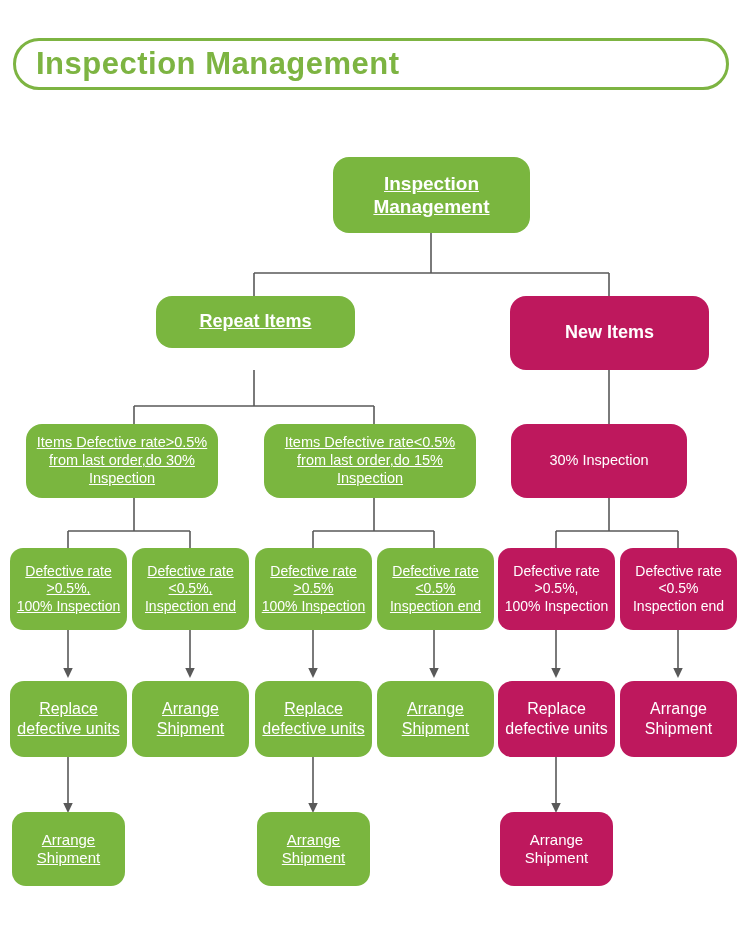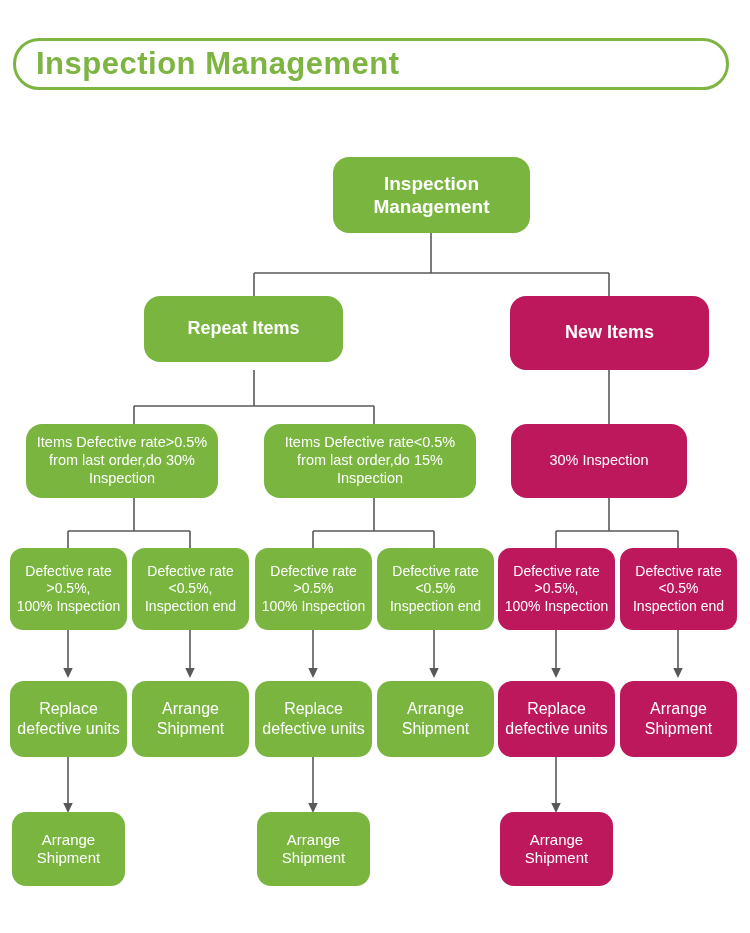--- a/index.html
+++ b/index.html
@@ -64,21 +64,21 @@
     align-items: center;
     justify-content: center;
     text-align: center;
     color: #ffffff;
     border-radius: 14px;
     line-height: 1.22;
     padding: 2px 4px;
     white-space: pre-line;
     z-index: 2;
   }
-  .node.green { background: #7ab63f; }
+  .node.green { background: #7ab63f; text-decoration: underline; }
   .node.gray  { background: #be185d; }
 
   .node.lvl-root {
     font-size: 19px;
     font-weight: bold;
     border-radius: 16px;
   }
   .node.lvl-branch {
     font-size: 18px;
     font-weight: bold;
@@ -161,21 +161,21 @@
 
       <path d="M68,757 L68,808"></path>
       <path d="M313,757 L313,808"></path>
       <path d="M556,757 L556,808"></path>
     </g>
   </svg>
 
   <div class="node green lvl-root" style="left:333px; top:157px; width:197px; height:76px;">Inspection
 Management</div>
 
-  <div class="node green lvl-branch" style="left:144px; top:296px; width:199px; height:66px;">Repeat Items</div>
+  <div class="node green lvl-branch" style="left:156px; top:296px; width:199px; height:52px;">Repeat Items</div>
   <div class="node gray lvl-branch" style="left:510px; top:296px; width:199px; height:74px;">New Items</div>
 
   <div class="node green lvl-rule" style="left:26px; top:424px; width:192px; height:74px;">Items Defective rate&gt;0.5%
 from last order,do 30%
 Inspection</div>
   <div class="node green lvl-rule" style="left:264px; top:424px; width:212px; height:74px;">Items Defective rate&lt;0.5%
 from last order,do 15%
 Inspection</div>
   <div class="node gray lvl-rule" style="left:511px; top:424px; width:176px; height:74px;">30% Inspection</div>
 

